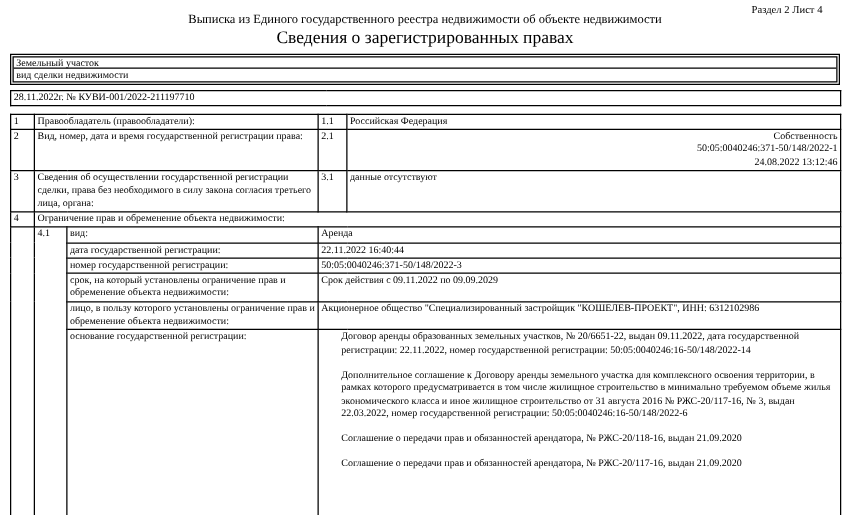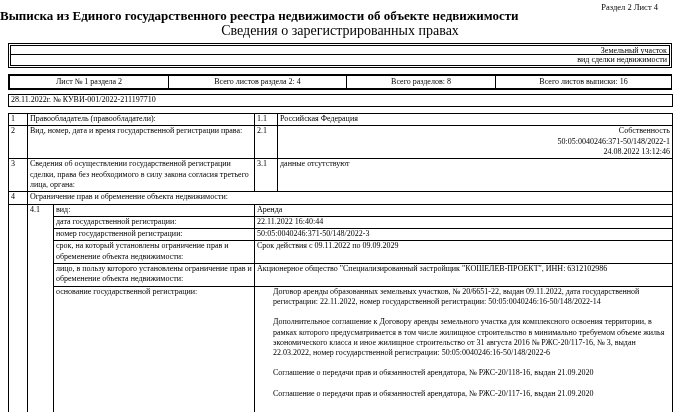--- a/index.html
+++ b/index.html
@@ -5,28 +5,28 @@
   * { box-sizing: border-box; }
   html,body { margin:0; padding:0; }
   body {
     width:680px; height:412px; overflow:hidden;
     background:#fff; color:#000;
     font-family:"Liberation Serif", serif;
     font-size:8px; line-height:10.3px;
     position:relative;
   }
   .corner { position:absolute; top:2px; right:22px; font-size:8.5px; }
-  .title1 { margin-top:11px; font-weight:bold; font-size:13px; }
+  .title1 { margin-top:11px; text-align:center; font-weight:normal; font-size:10px; }
   .title2 { margin-top:5px;  text-align:center; font-weight:normal; font-size:14px; }
   .content { width:664px; margin-left:8px; }
 
   
   .dbox { border:1px solid #000; padding:1px; margin-top:6px; }
   .dbox-inner { border:1px solid #000; }
-  .obj-row { text-align:right; padding:0 2px; height:9.5px; line-height:9px; }
+  .obj-row { text-align:left; padding:0 2px; height:9.5px; line-height:9px; }
   .obj-row.first { border-bottom:1px solid #000; }
 
   table { border-collapse:collapse; table-layout:fixed; width:100%; }
   td { border:1px solid #000; padding:0 2px 1px 2px; vertical-align:top; overflow:hidden; }
 
   .sheet-table td { text-align:center; height:13px; padding-top:1px; }
 
   .doc-box { margin-top:4px; }
   .doc-table td { height:12px; }
 
@@ -48,38 +48,20 @@
 
 <div class="content">
 
   <div class="dbox">
     <div class="dbox-inner">
       <div class="obj-row first">Земельный участок</div>
       <div class="obj-row">вид сделки недвижимости</div>
     </div>
   </div>
 
-  <div class="dbox" style="padding:0;">
-    <table class="sheet-table">
-      <colgroup>
-          <col style="width:159px">
-          <col style="width:178px">
-          <col style="width:149px">
-          <col style="width:176px">
-        </colgroup>
-      <tbody>
-          <tr>
-        <td>Лист № 1 раздела 2</td>
-        <td>Всего листов раздела 2: 4</td>
-        <td>Всего разделов: 8</td>
-        <td>Всего листов выписки: 16</td>
-      </tr>
-    </tbody>
-      </table>
-  </div>
 
   <div class="doc-box">
     <table class="doc-table">
       <colgroup>
           <col style="width:252px">
           <col style="width:412px">
         </colgroup>
       <tbody>
           <tr>
         <td colspan="2">28.11.2022г. № КУВИ-001/2022-211197710</td>

